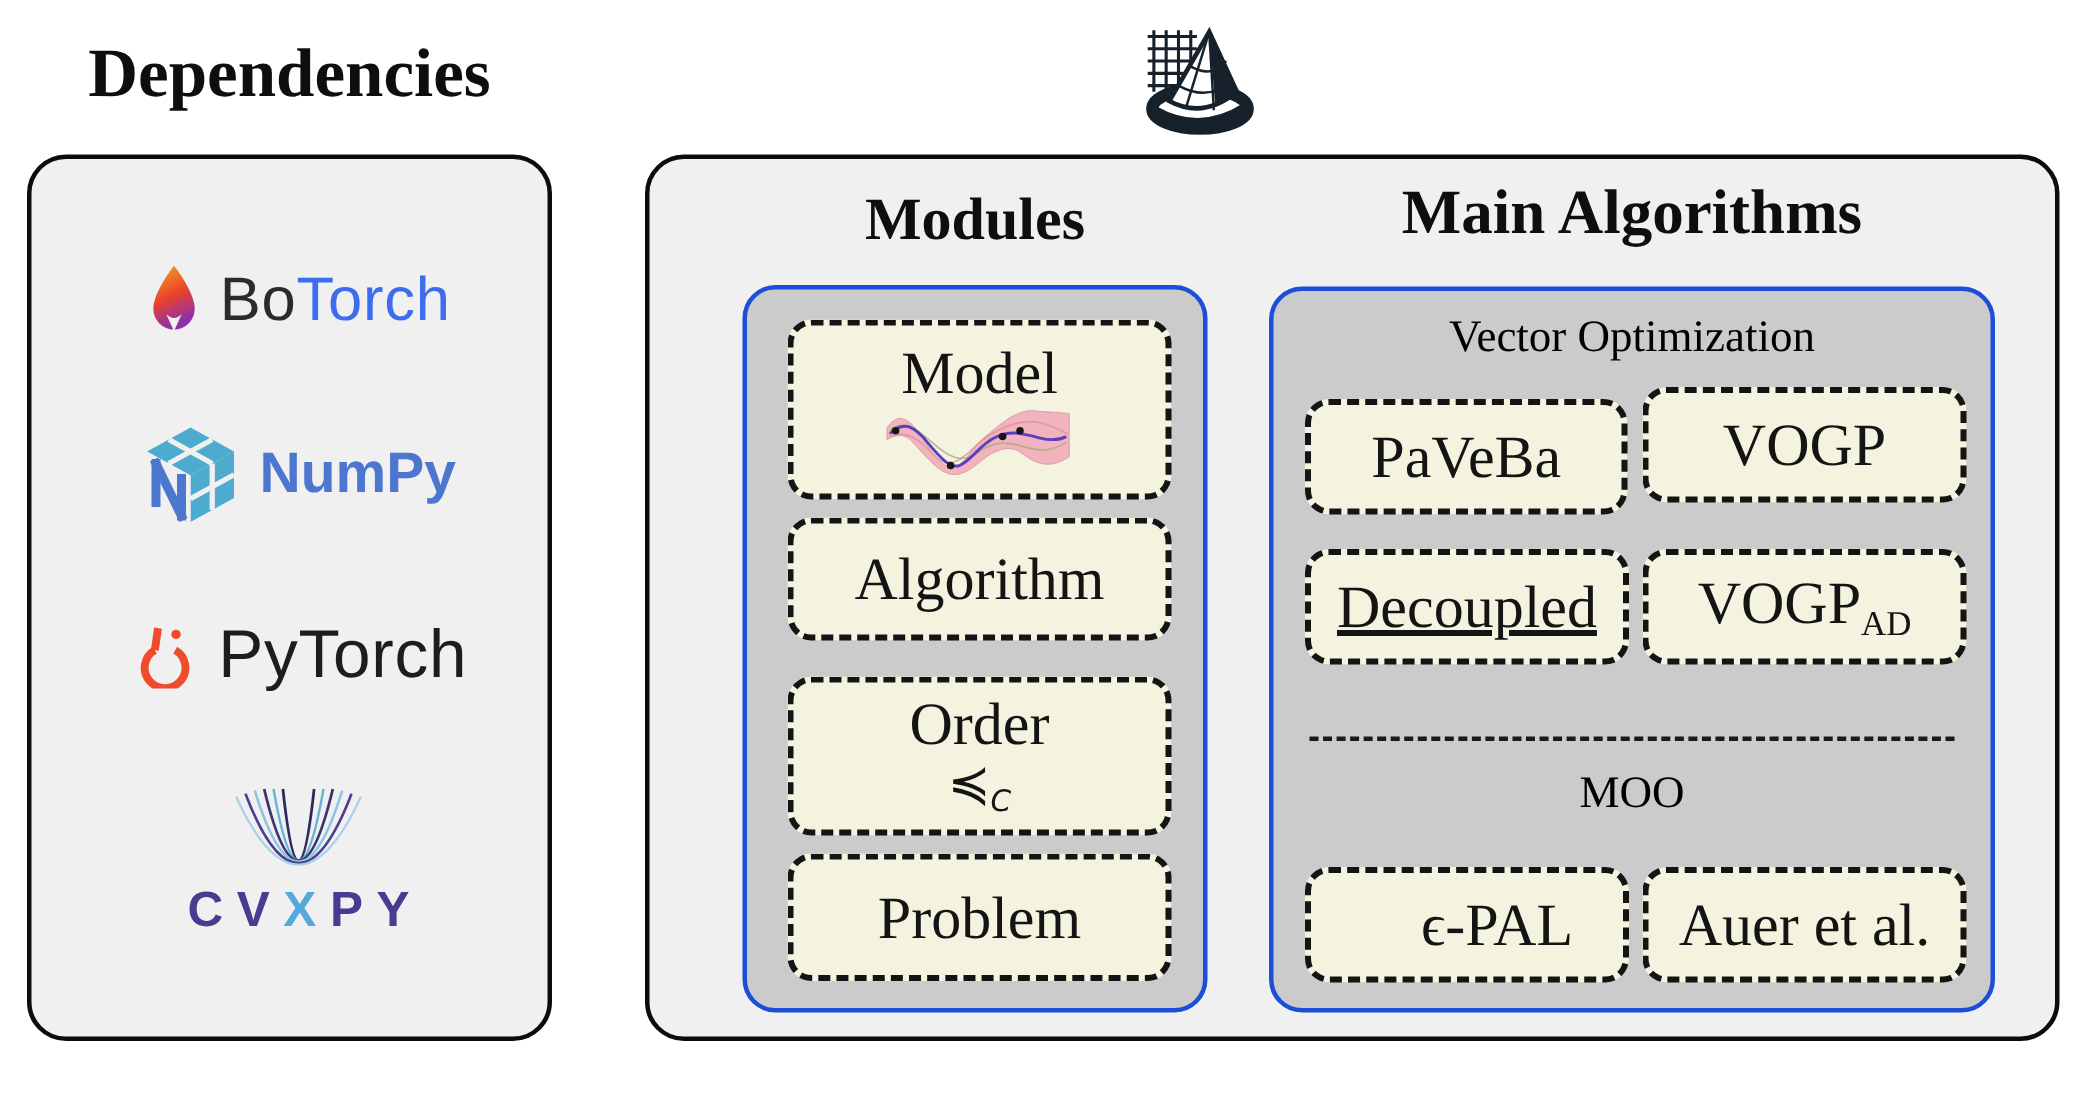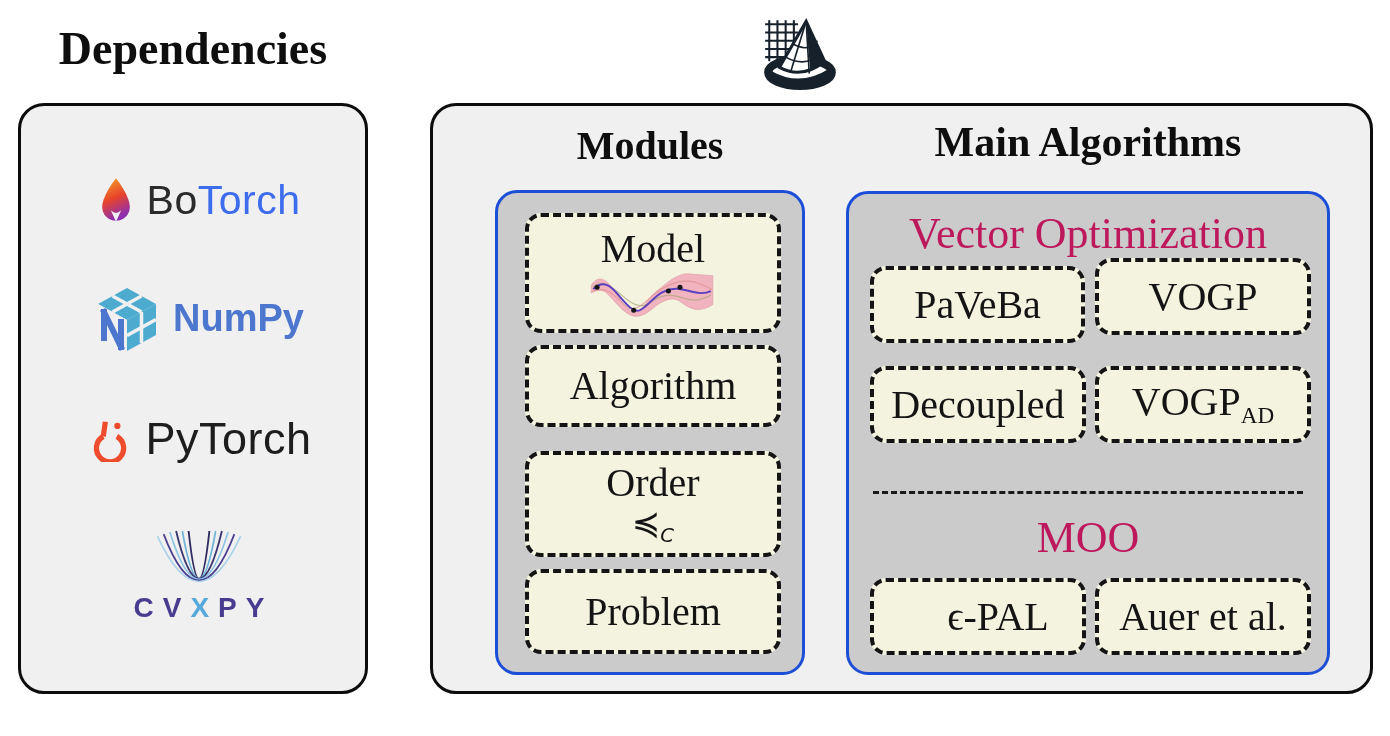--- a/index.html
+++ b/index.html
@@ -33,32 +33,32 @@
   .order-symbol-line{font-size:34px;margin-top:2px;font-family:"DejaVu Sans","DejaVu Serif",serif;}
 
   
   .deps-panel{display:flex;flex-direction:column;align-items:center;justify-content:space-evenly;padding:10px 0 6px 0;}
   .logo-row{display:flex;align-items:center;gap:13px;}
   .botorch-text{font-family:"Liberation Sans","DejaVu Sans",sans-serif;font-weight:300;font-size:41px;color:#2b2b2b;letter-spacing:0.5px;}
   .botorch-text .torch{color:#3d6dee;}
   .numpy-text{font-family:"Liberation Sans","DejaVu Sans",sans-serif;font-weight:bold;font-size:38px;color:#4d77cf;}
   .pytorch-text{font-family:"Liberation Sans","DejaVu Sans",sans-serif;font-weight:400;font-size:45px;color:#1d1d1d;letter-spacing:0.5px;}
   .cvxpy-block{display:flex;flex-direction:column;align-items:center;gap:4px;}
-  .cvxpy-text{font-family:"Liberation Sans","DejaVu Sans",sans-serif;font-weight:bold;font-size:28px;letter-spacing:9px;color:#473c8f;margin-left:9px;}
+  .cvxpy-text{font-family:"Liberation Sans","DejaVu Sans",sans-serif;font-weight:bold;font-size:33px;letter-spacing:9px;color:#473c8f;margin-left:9px;}
   .cvxpy-text .lx{color:#56a9da;}
 
   
   .vopy-header{position:absolute;left:620px;top:10px;width:360px;height:86px;
     display:flex;align-items:center;justify-content:center;gap:8px;}
   .vopy-title{font-size:46px;font-weight:bold;color:#0e0e0e;}
 
   .modules-title{left:62px;top:16px;width:310px;font-size:40px;}
   .algos-title{left:413px;top:12px;width:484px;font-size:42px;}
 
-  .group-label{position:absolute;width:100%;text-align:center;font-size:44px;color:#be185d;}
+  .group-label{position:absolute;width:100%;text-align:center;font-size:30px;color:#000000;}
   .divider-dashed{position:absolute;left:24px;top:297px;width:430px;border-top:3px dashed #1a1a1a;}
 </style>
 </head>
 <body>
 
 <div class="stage">
 
   <div class="abs heading" style="left:18px;top:22px;width:350px;font-size:46px;">Dependencies</div>
 
   <div class="panel deps-panel" style="left:18px;top:103px;width:350px;height:591px;padding-left:12px;">
@@ -198,21 +198,21 @@
 
       <div class="group-label" style="top:14px;">Vector Optimization</div>
 
       <div class="item" style="left:21px;top:72px;width:215px;height:77px;align-items:center;">
         <div>PaVeBa</div>
       </div>
       <div class="item" style="left:246px;top:64px;width:216px;height:77px;">
         <div>VOGP</div>
       </div>
 
-      <div class="item" style="left:21px;top:172px;width:216px;height:77px;">
+      <div class="item" style="left:21px;top:172px;width:216px;height:77px;text-decoration:underline;">
         <div>Decoupled</div>
       </div>
       <div class="item" style="left:246px;top:172px;width:216px;height:77px;">
         <div><span>VOGP</span><span class="sub">AD</span></div>
       </div>
 
       <div class="divider-dashed"></div>
 
       <div class="group-label" style="top:318px;">MOO</div>
 

